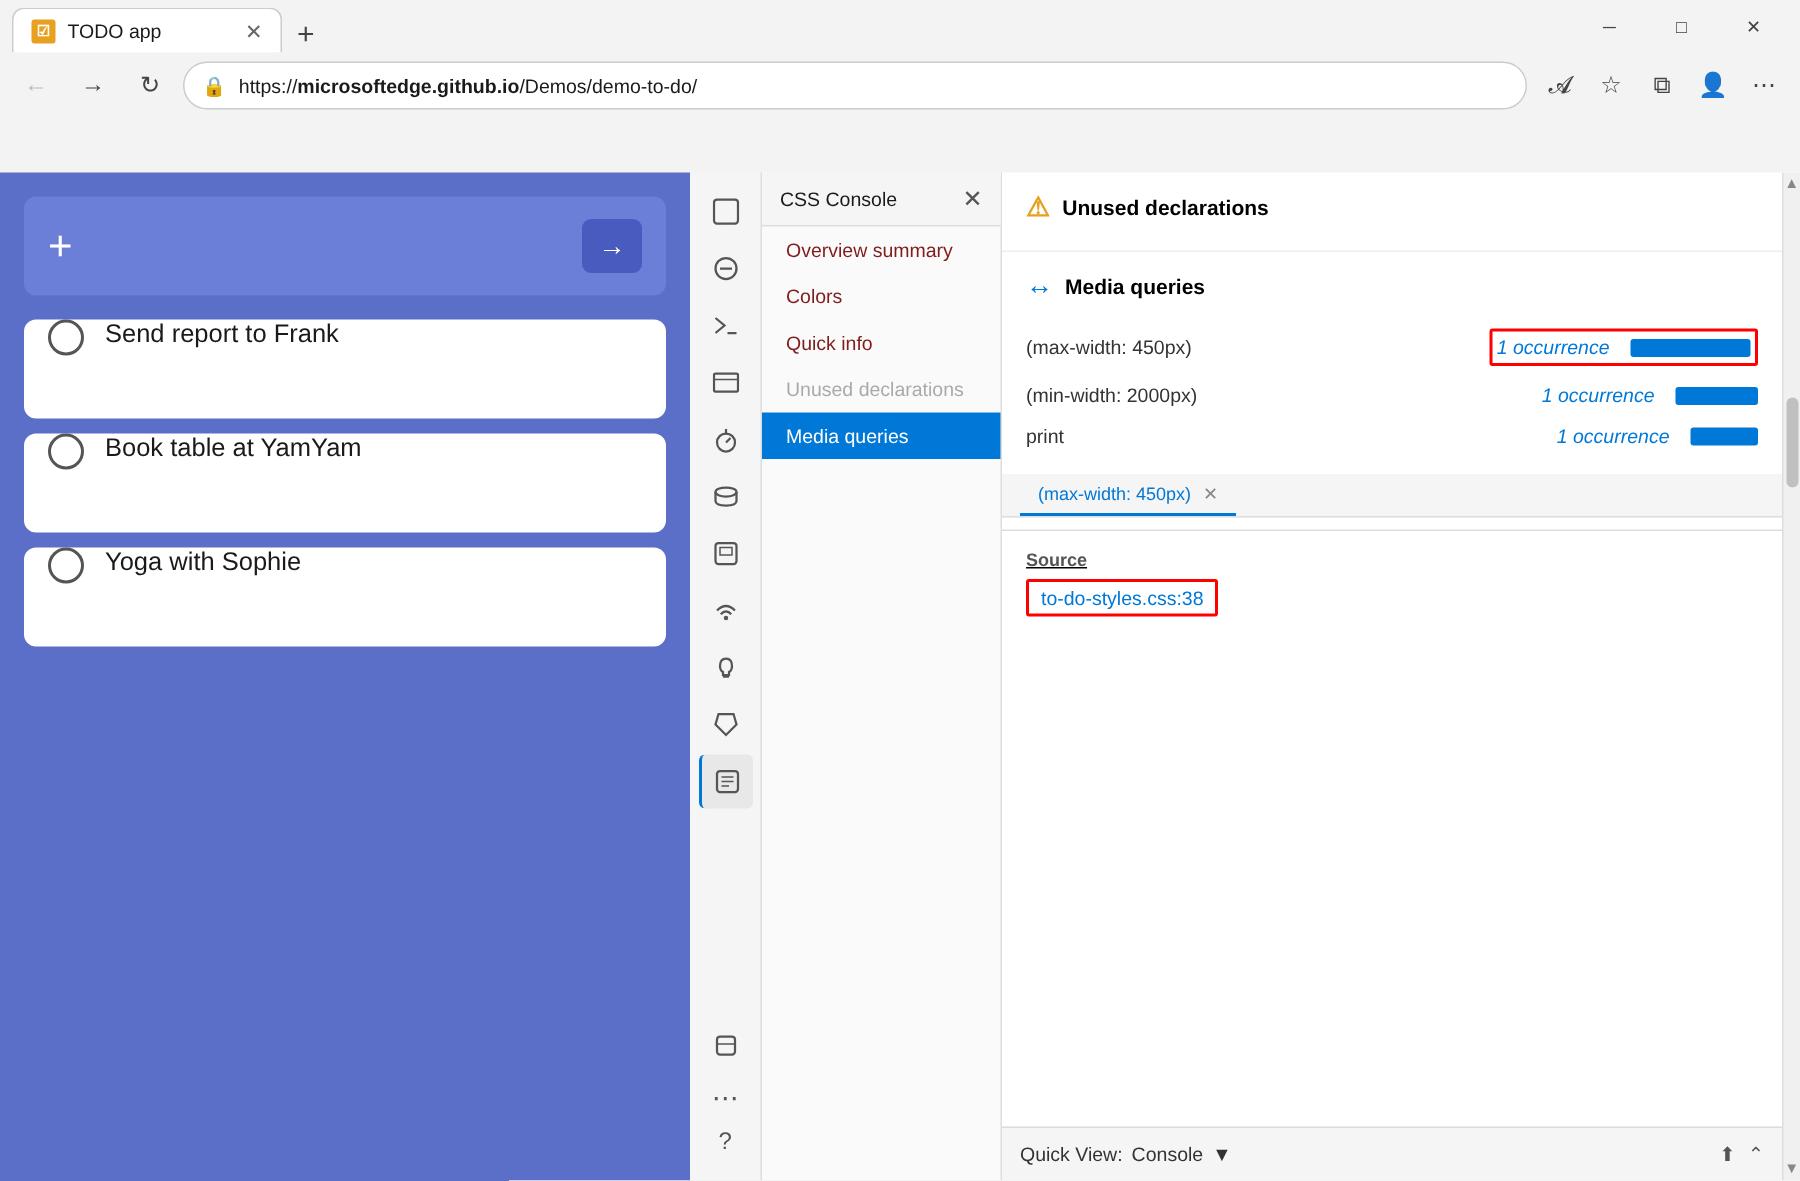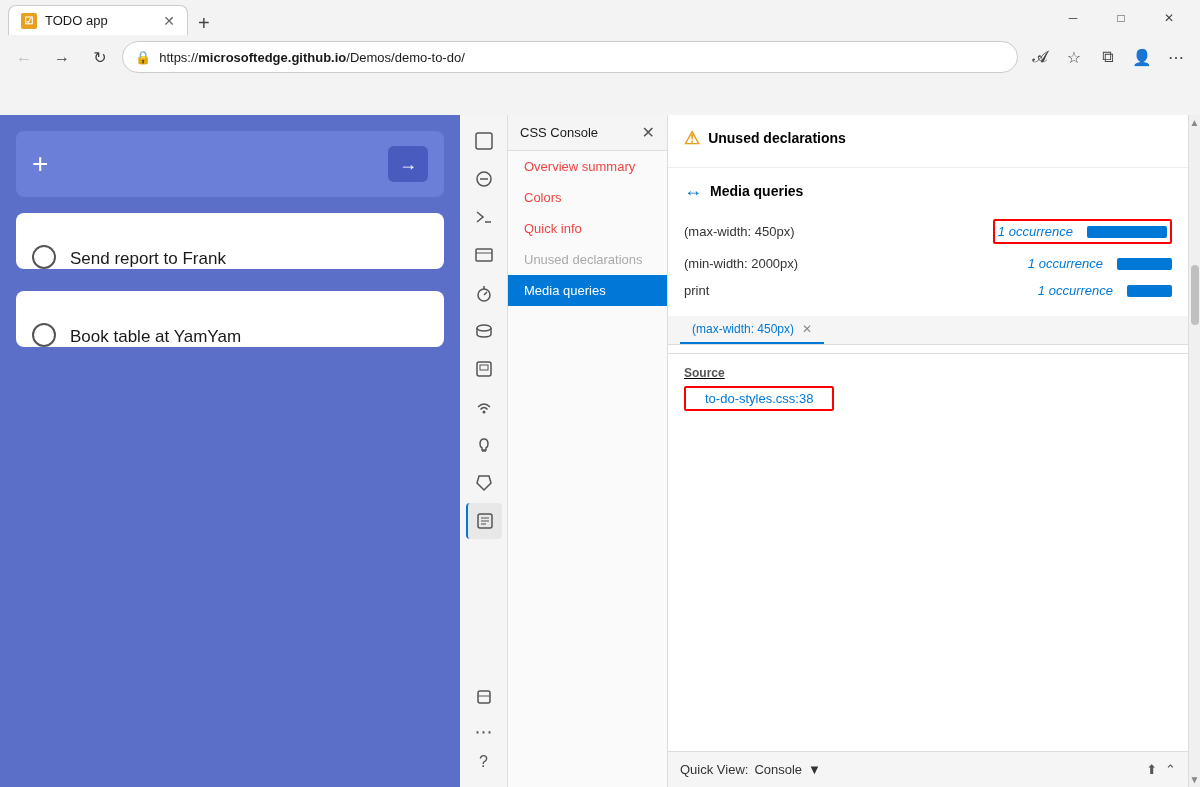--- a/index.html
+++ b/index.html
@@ -30,35 +30,35 @@
     .toolbar-icon { width: 32px; height: 32px; display: flex; align-items: center; justify-content: center; cursor: pointer; border-radius: 4px; color: #444; font-size: 16px; }
 
     
     .main-area { display: flex; width: 100%; height: calc(787px - 115px); }
 
     
     .todo-app { width: 460px; background: #5b6ec8; height: 100%; padding: 16px; flex-shrink: 0; }
     .todo-header { background: #6b7ed8; border-radius: 8px; display: flex; align-items: center; padding: 0 16px; height: 66px; margin-bottom: 16px; }
     .todo-plus { font-size: 28px; color: white; flex: 1; cursor: pointer; }
     .todo-arrow { background: #4a5bc0; border-radius: 6px; width: 40px; height: 36px; display: flex; align-items: center; justify-content: center; color: white; font-size: 18px; cursor: pointer; }
-    .todo-item { background: white; border-radius: 8px; display: flex; align-items: flex-end; padding: 0 16px; height: 56px; margin-bottom: 22px; gap: 14px; cursor: pointer; }
+    .todo-item { background: white; border-radius: 8px; display: flex; align-items: flex-start; padding: 0 16px; height: 66px; margin-bottom: 10px; gap: 14px; cursor: pointer; }
     .todo-circle { width: 24px; height: 24px; border-radius: 50%; border: 2px solid #555; flex-shrink: 0; }
     .todo-text { font-size: 17px; color: #1a1a1a; }
 
     
     .devtools-sidebar { width: 48px; background: #f5f5f5; border-right: 1px solid #ddd; display: flex; flex-direction: column; align-items: center; padding: 8px 0; gap: 2px; flex-shrink: 0; }
     .devtools-sidebar-btn { width: 36px; height: 36px; display: flex; align-items: center; justify-content: center; cursor: pointer; border-radius: 4px; color: #555; font-size: 18px; position: relative; }
     .devtools-sidebar-btn.active { background: #e8e8e8; border-left: 2px solid #0078d7; }
 
     
     .css-overview-panel { width: 160px; background: #fafafa; border-right: 1px solid #ddd; height: 100%; flex-shrink: 0; }
     .css-panel-header { display: flex; align-items: center; justify-content: space-between; padding: 8px 12px; border-bottom: 1px solid #ddd; background: #f5f5f5; height: 36px; }
     .css-panel-title { font-size: 13px; color: #1a1a1a; }
     .css-panel-close { cursor: pointer; color: #555; font-size: 16px; }
-    .css-nav-item { padding: 8px 16px; font-size: 13px; color: #ef4444; cursor: pointer; }
+    .css-nav-item { padding: 8px 16px; font-size: 13px; color: #7f1d1d; cursor: pointer; }
     .css-nav-item.active { background: #0078d7; color: white; font-weight: 500; }
     .css-nav-item.unused { color: #aaa; }
 
     
     .media-panel { flex: 1; background: white; height: 100%; display: flex; flex-direction: column; overflow: hidden; }
     .unused-declarations-section { padding: 12px 16px; border-bottom: 1px solid #eee; }
     .unused-header { display: flex; align-items: center; gap: 8px; font-size: 14px; font-weight: 600; margin-bottom: 6px; }
     .warning-icon { color: #e8a020; font-size: 18px; }
     .unused-text { font-size: 13px; color: #555; }
 
@@ -67,21 +67,21 @@
     .mq-arrows { color: #0078d7; font-size: 18px; }
     .mq-row { display: flex; align-items: center; padding: 6px 0; }
     .mq-label { flex: 1; font-size: 13px; color: #333; }
     .mq-occurrence { color: #0078d7; font-size: 13px; cursor: pointer; margin-right: 8px; font-style: italic; }
     .mq-bar { height: 12px; border-radius: 2px; background: #0078d7; }
     .mq-highlighted { border: 2px solid red; padding: 3px; border-radius: 2px; display: flex; align-items: center; gap: 6px; }
 
     
     .source-section { border-top: 1px solid #ddd; padding: 12px 16px; margin-top: 8px; text-decoration: underline; }
     .source-label { font-size: 12px; color: #555; margin-bottom: 6px; font-weight: 600; }
-    .source-link { color: #0078d7; font-size: 13px; text-decoration: none; cursor: pointer; border: 2px solid red; padding: 3px 19px; display: inline-block; border-radius: 2px; }
+    .source-link { color: #0078d7; font-size: 13px; text-decoration: none; cursor: pointer; border: 2px solid red; padding: 3px 8px; display: inline-block; border-radius: 2px; }
 
     
     .media-tab-strip { border-bottom: 1px solid #ddd; padding: 0 12px; background: #f5f5f5; }
     .media-tab { display: inline-flex; align-items: center; padding: 6px 12px; font-size: 12px; color: #333; cursor: pointer; border-bottom: 2px solid transparent; gap: 8px; }
     .media-tab.active { border-bottom: 2px solid #0078d7; color: #0078d7; }
     .media-tab-close { font-size: 12px; color: #888; }
 
     
     .quick-view-bar { height: 36px; background: #f5f5f5; border-top: 1px solid #ddd; display: flex; align-items: center; padding: 0 12px; font-size: 13px; color: #333; gap: 6px; margin-top: auto; }
 
@@ -141,20 +141,24 @@
       <div class="todo-arrow">→</div>
     </div>
     <div class="todo-item">
       <div class="todo-circle"></div>
       <span class="todo-text">Send report to Frank</span>
     </div>
     <div class="todo-item">
       <div class="todo-circle"></div>
       <span class="todo-text">Book table at YamYam</span>
     </div>
+    <div class="todo-item">
+      <div class="todo-circle"></div>
+      <span class="todo-text">Yoga with Sophie</span>
+    </div>
   </div>
 
   <div class="devtools-sidebar">
     <div class="devtools-sidebar-btn">
       <svg width="18" height="18" viewBox="0 0 18 18">
           <rect x="1" y="1" width="16" height="16" rx="2" fill="none" stroke="#555" stroke-width="1.5"></rect>
         </svg>
     </div>
     <div class="devtools-sidebar-btn">
       <svg width="18" height="18" viewBox="0 0 18 18">

